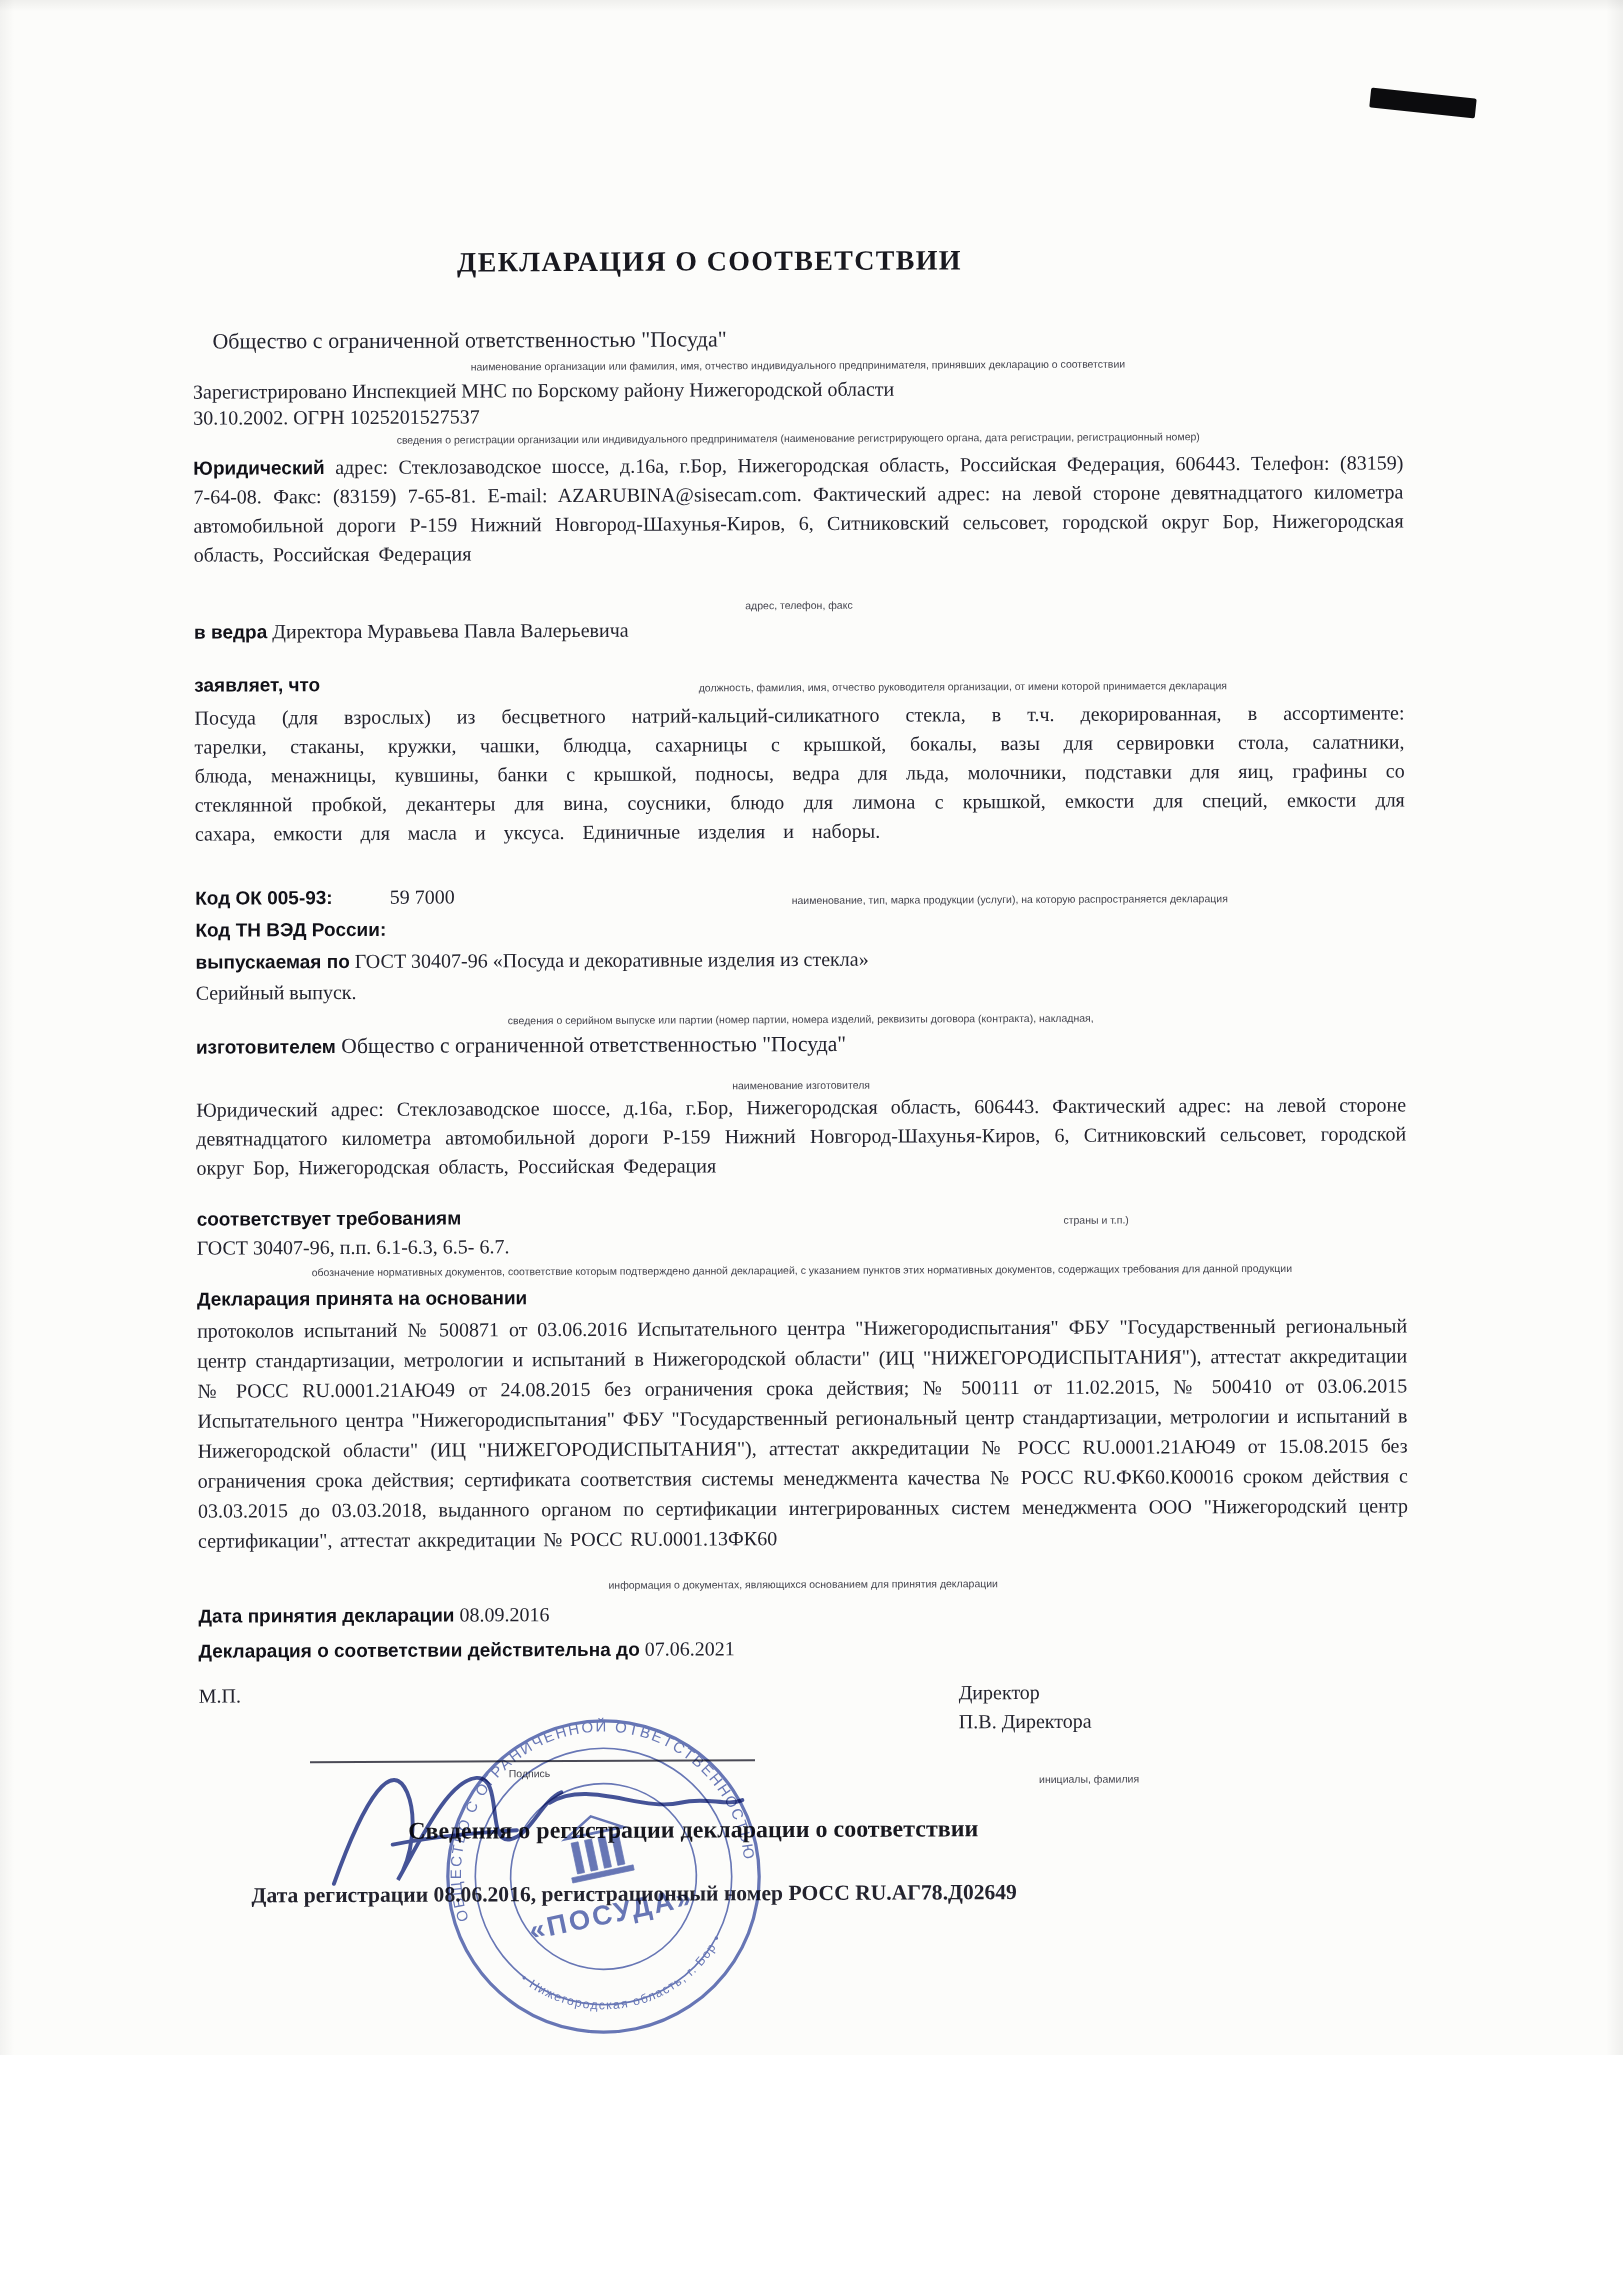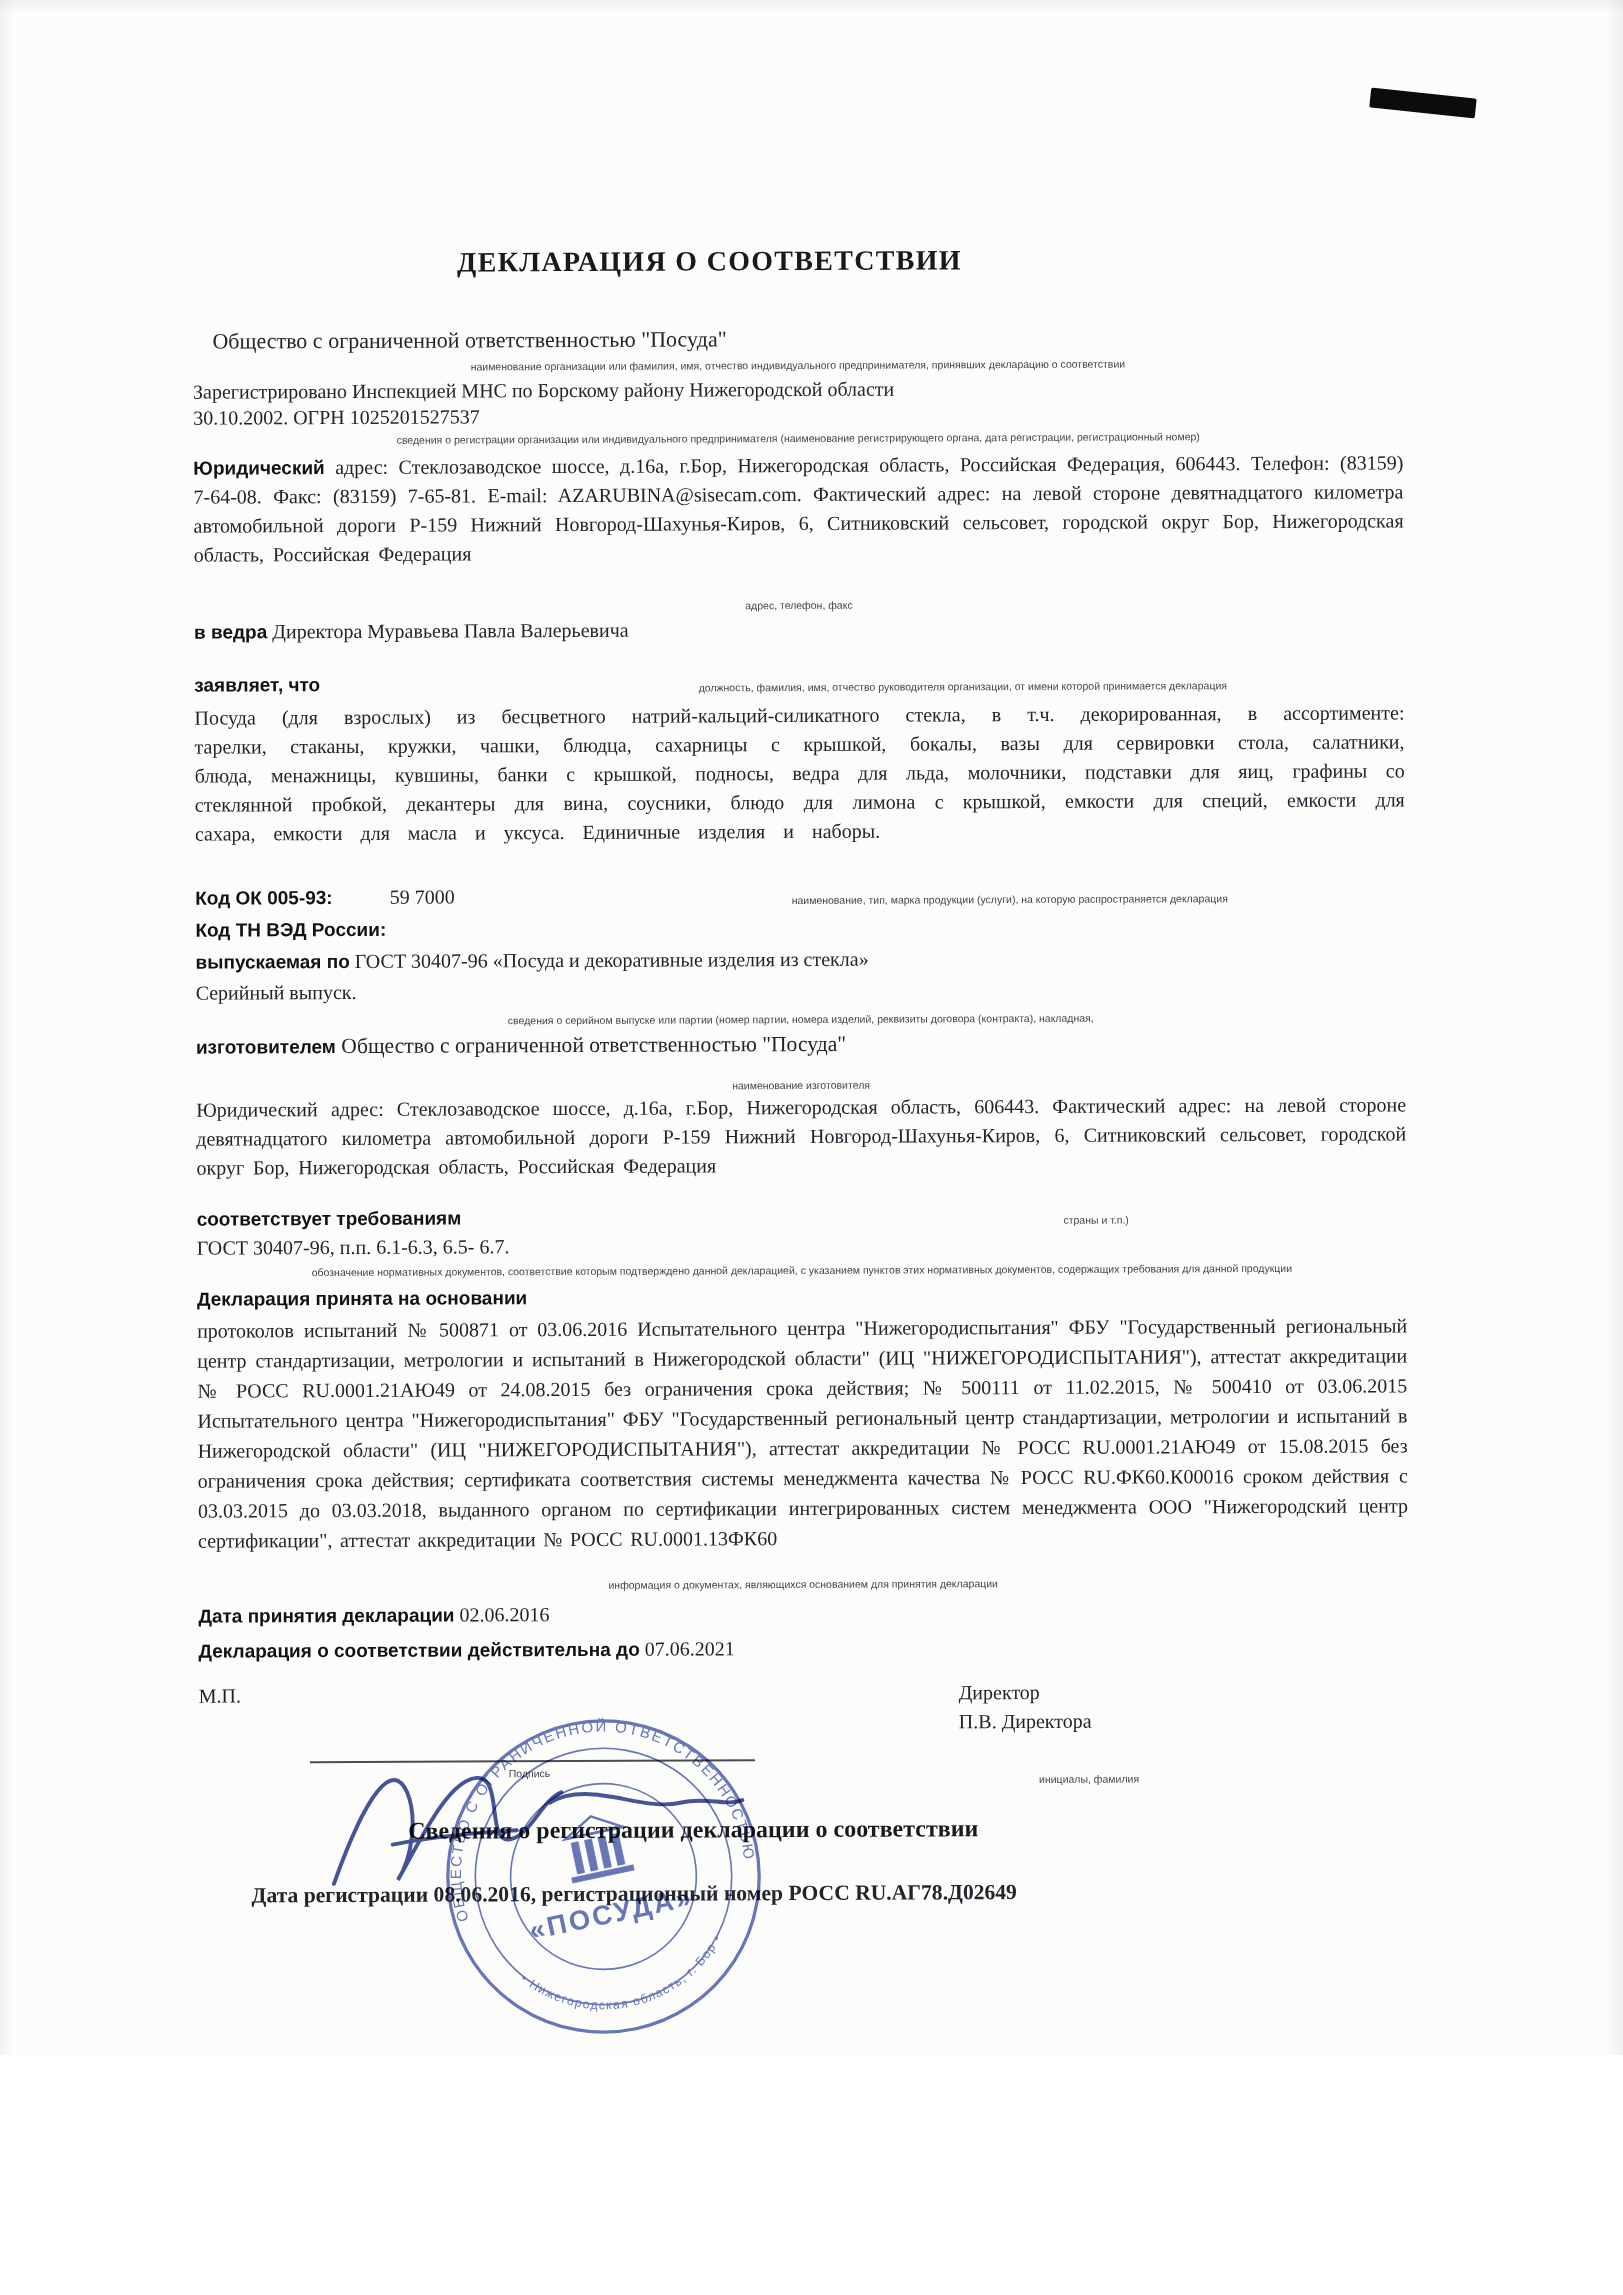--- a/index.html
+++ b/index.html
@@ -143,21 +143,21 @@
       <span class="inline-caption narrow">страны и т.п.)</span>
     </div>
     <div class="serif-line gost-line">ГОСТ 30407-96, п.п. 6.1-6.3, 6.5- 6.7.</div>
     <div class="caption cap-norm">обозначение  нормативных документов, соответствие которым подтверждено данной декларацией, с указанием пунктов этих нормативных документов, содержащих требования для данной продукции</div>
 
     <div class="field-row" style="margin-bottom:3.3px;"><span class="form-label">Декларация принята на основании</span></div>
 
     <p class="para para-basis">протоколов испытаний № 500871 от 03.06.2016 Испытательного центра "Нижегородиспытания" ФБУ "Государственный региональный центр стандартизации, метрологии и испытаний в Нижегородской области" (ИЦ "НИЖЕГОРОДИСПЫТАНИЯ"), аттестат аккредитации № РОСС RU.0001.21АЮ49 от 24.08.2015 без ограничения срока действия; № 500111 от 11.02.2015, № 500410 от 03.06.2015 Испытательного центра "Нижегородиспытания" ФБУ "Государственный региональный центр стандартизации, метрологии и испытаний в Нижегородской области" (ИЦ "НИЖЕГОРОДИСПЫТАНИЯ"), аттестат аккредитации № РОСС RU.0001.21АЮ49 от 15.08.2015 без ограничения срока действия; сертификата соответствия системы менеджмента качества № РОСС RU.ФК60.К00016 сроком действия с 03.03.2015 до 03.03.2018, выданного органом по сертификации интегрированных систем менеджмента ООО "Нижегородский центр сертификации", аттестат аккредитации № РОСС RU.0001.13ФК60</p>
     <div class="caption cap-info">информация о документах, являющихся основанием для принятия декларации</div>
 
-    <div class="field-row date-line"><span class="form-label">Дата принятия декларации</span><span> 02.06.2016</span></div>
+    <div class="field-row date-line"><span class="form-label">Дата принятия декларации</span><span> 08.09.2016</span></div>
 
     <div class="field-row valid-line"><span class="form-label">Декларация о соответствии действительна до</span><span> 07.06.2021</span></div>
 
     <div class="sig-area">
       <span class="mp">М.П.</span>
       <div class="sig-right">
         <div>Директор</div>
         <div>П.В. Директора</div>
       </div>
       <div class="sig-underline"></div>

